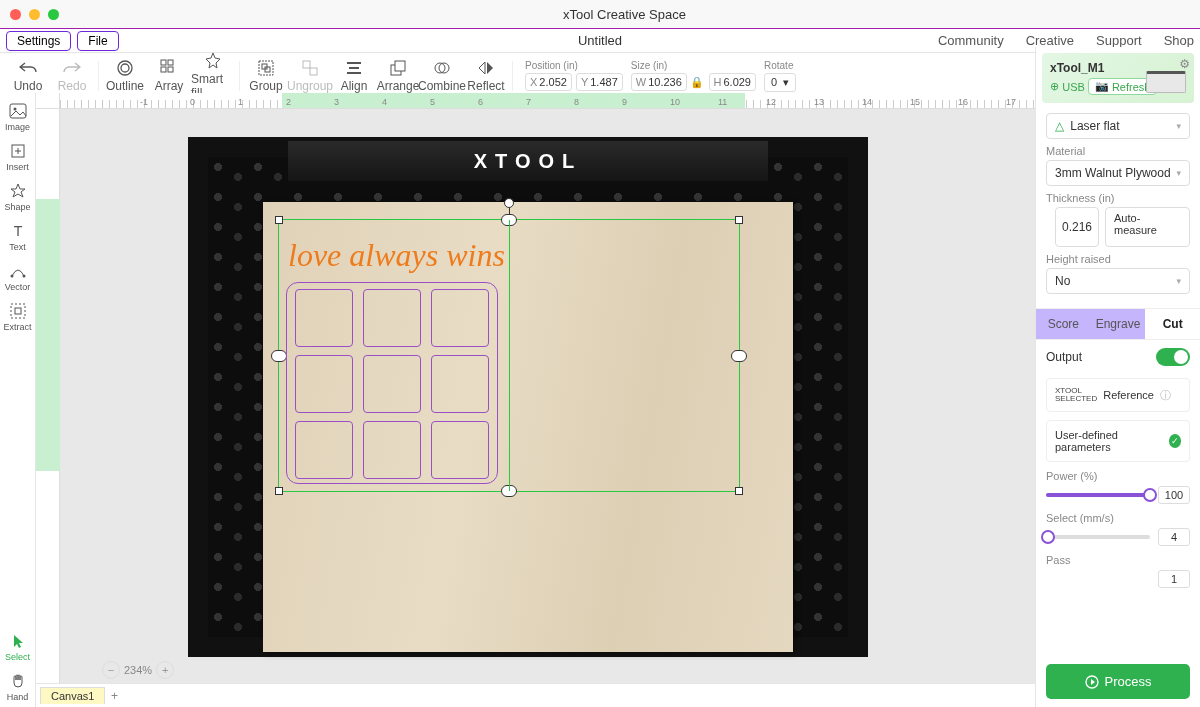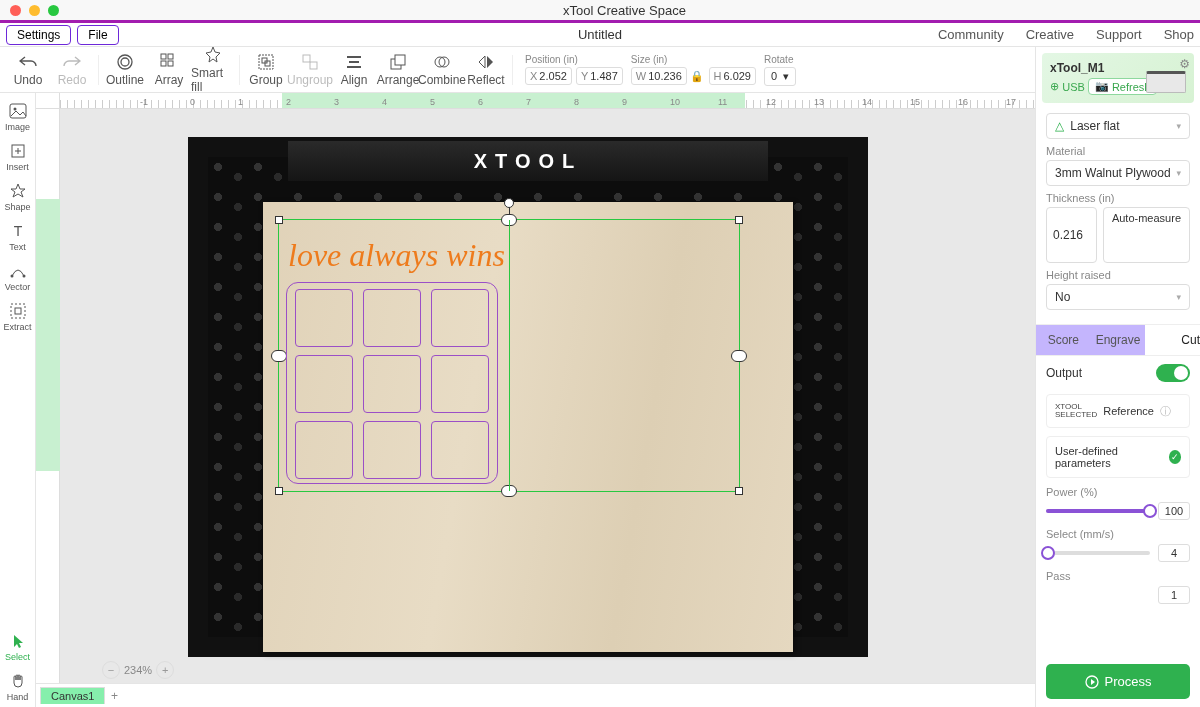--- a/index.html
+++ b/index.html
@@ -1,19 +1,19 @@
 <!DOCTYPE html>
 <html><head>
 <meta charset="utf-8">
 <style>
 * { margin: 0; padding: 0; box-sizing: border-box; font-family: -apple-system, BlinkMacSystemFont, "Segoe UI", sans-serif; }
 body { width: 1200px; height: 707px; overflow: hidden; background: #fff; font-size: 12px; color: #333; }
 
 
-.titlebar { height: 23px; background: #f8f8f8; display: flex; align-items: center; padding: 0 10px; border-bottom: 3px solid #a21caf; }
+.titlebar { height: 29px; background: #f8f8f8; display: flex; align-items: center; padding: 0 10px; border-bottom: 1px solid #a21caf; }
 .traffic-lights { display: flex; gap: 8px; }
 .tl { width: 11px; height: 11px; border-radius: 50%; }
 .tl.red { background: #ff5f57; }
 .tl.yellow { background: #febc2e; }
 .tl.green { background: #28c840; }
 .app-title { flex: 1; text-align: center; font-size: 13px; font-weight: 500; color: #333; }
 
 
 .menubar { height: 24px; display: flex; align-items: center; padding: 0 6px; border-bottom: 1px solid #e5e5e5; background:#fff; }
 .menubtn { border: 1px solid #6d28d9; border-radius: 4px; padding: 2px 10px; margin-right: 6px; background: #fff; cursor: pointer; font-size: 12px; }
@@ -70,43 +70,43 @@
 .rot-stem { position:absolute; left:50%; top:-18px; width:1px; height:14px; background:#333; }
 
 .script-text { position:absolute; font-family: "Brush Script MT", cursive; color:#ee7b1c; font-size:32px; font-style:italic; }
 .tictac { position:absolute; border:1px solid #9b4fc7; border-radius:12px; }
 .cell { position:absolute; border:1px solid #9b4fc7; border-radius:4px; width:58px; height:58px; }
 
 
 .status { position:absolute; left:0; right:0; bottom:0; height:24px; background:#fff; border-top:1px solid #e5e5e5; display:flex; align-items:center; padding-left:4px; }
 .zoom { margin-left:30px; display:flex; align-items:center; gap:4px; font-size:11px; color:#888; }
 .zbtn { width:18px; height:18px; border:1px solid #ddd; border-radius:50%; display:flex; align-items:center; justify-content:center; cursor:pointer; color:#999; }
-.canvas-tab { padding:2px 10px; border:1px solid #ddd; background:#86efac; font-size:11px; border-bottom:none; }
+.canvas-tab { padding:2px 10px; border:1px solid #ddd; background:#fef9c3; font-size:11px; border-bottom:none; }
 .tab-add { width:18px; text-align:center; cursor:pointer; color:#888; }
 
 
 .rightpanel { position:absolute; right:0; top:47px; bottom:0; width:165px; background:#fff; border-left:1px solid #e5e5e5; display:flex; flex-direction:column; font-size:12px; }
 .device-card { margin:6px; padding:8px; background:linear-gradient(135deg,#e3f7e4,#d7f2d3); border-radius:4px; position:relative; }
 .device-card .gear { position:absolute; right:4px; top:4px; color:#888; font-size:12px; }
 .dev-name { font-weight:600; color:#333; }
 .usb-badge { display:inline-flex; align-items:center; gap:3px; color:#3aa84f; font-size:11px; margin-top:2px; }
 .refresh-btn { display:inline-flex; align-items:center; gap:3px; color:#3aa84f; font-size:11px; border:1px solid #8ed89e; padding:1px 6px; border-radius:4px; margin-top:3px; background:#fff; }
 .device-img { position:absolute; right:8px; bottom:10px; width:40px; height:22px; background:#e8e8e8; border:1px solid #bbb; border-top:3px solid #555; border-radius:2px; }
 
 .rsec { padding:4px 10px; }
 .r-select { width:100%; border:1px solid #ddd; border-radius:4px; padding:5px 8px; display:flex; align-items:center; justify-content:space-between; cursor:pointer; font-size:12px; background:#fff; }
 .r-select .chev { color:#aaa; font-size:9px; }
 .r-label { font-size:11px; color:#888; margin:6px 0 3px; }
 .r-row { display:flex; gap:6px; }
-.r-input { flex:1; border:1px solid #ddd; border-radius:4px; padding:20px 6px; font-size:12px; }
+.r-input { flex:1; border:1px solid #ddd; border-radius:4px; padding:12px 6px; font-size:12px;margin-left:9px; }
 .r-chip { border:1px solid #ddd; border-radius:4px; padding:4px 8px; font-size:11px; cursor:pointer; }
 
 .tabs3 { display:flex; margin:10px 0 0; border-top:1px solid #eee; border-bottom:1px solid #eee; }
 .tab3 { flex:1; text-align:center; padding:8px 0; font-size:12px; cursor:pointer; color:#555; }
-.tab3.active { background:#fff; color:#222; font-weight:400; box-shadow:inset 0 -2px 0 #fff;text-align:right; }
+.tab3.active { background:#fff; color:#222; font-weight:700; box-shadow:inset 0 -2px 0 #fff; }
 .tabs3 { background:#c4b5fd; }
 .tab3.active { background:#fff; }
 
 .out-row { display:flex; align-items:center; justify-content:space-between; padding:8px 10px; }
 .toggle { width:34px; height:18px; background:#2fb14f; border-radius:9px; position:relative; cursor:pointer; }
 .toggle .knob { position:absolute; right:2px; top:2px; width:14px; height:14px; background:#fff; border-radius:50%; }
 
 .card { margin:4px 10px; padding:8px; border:1px solid #eee; border-radius:4px; display:flex; align-items:center; gap:6px; font-size:11px; }
 .card .badge { font-size:8px; line-height:8px; color:#444; display:flex; flex-direction:column; }
 .card .info { color:#bbb; }

